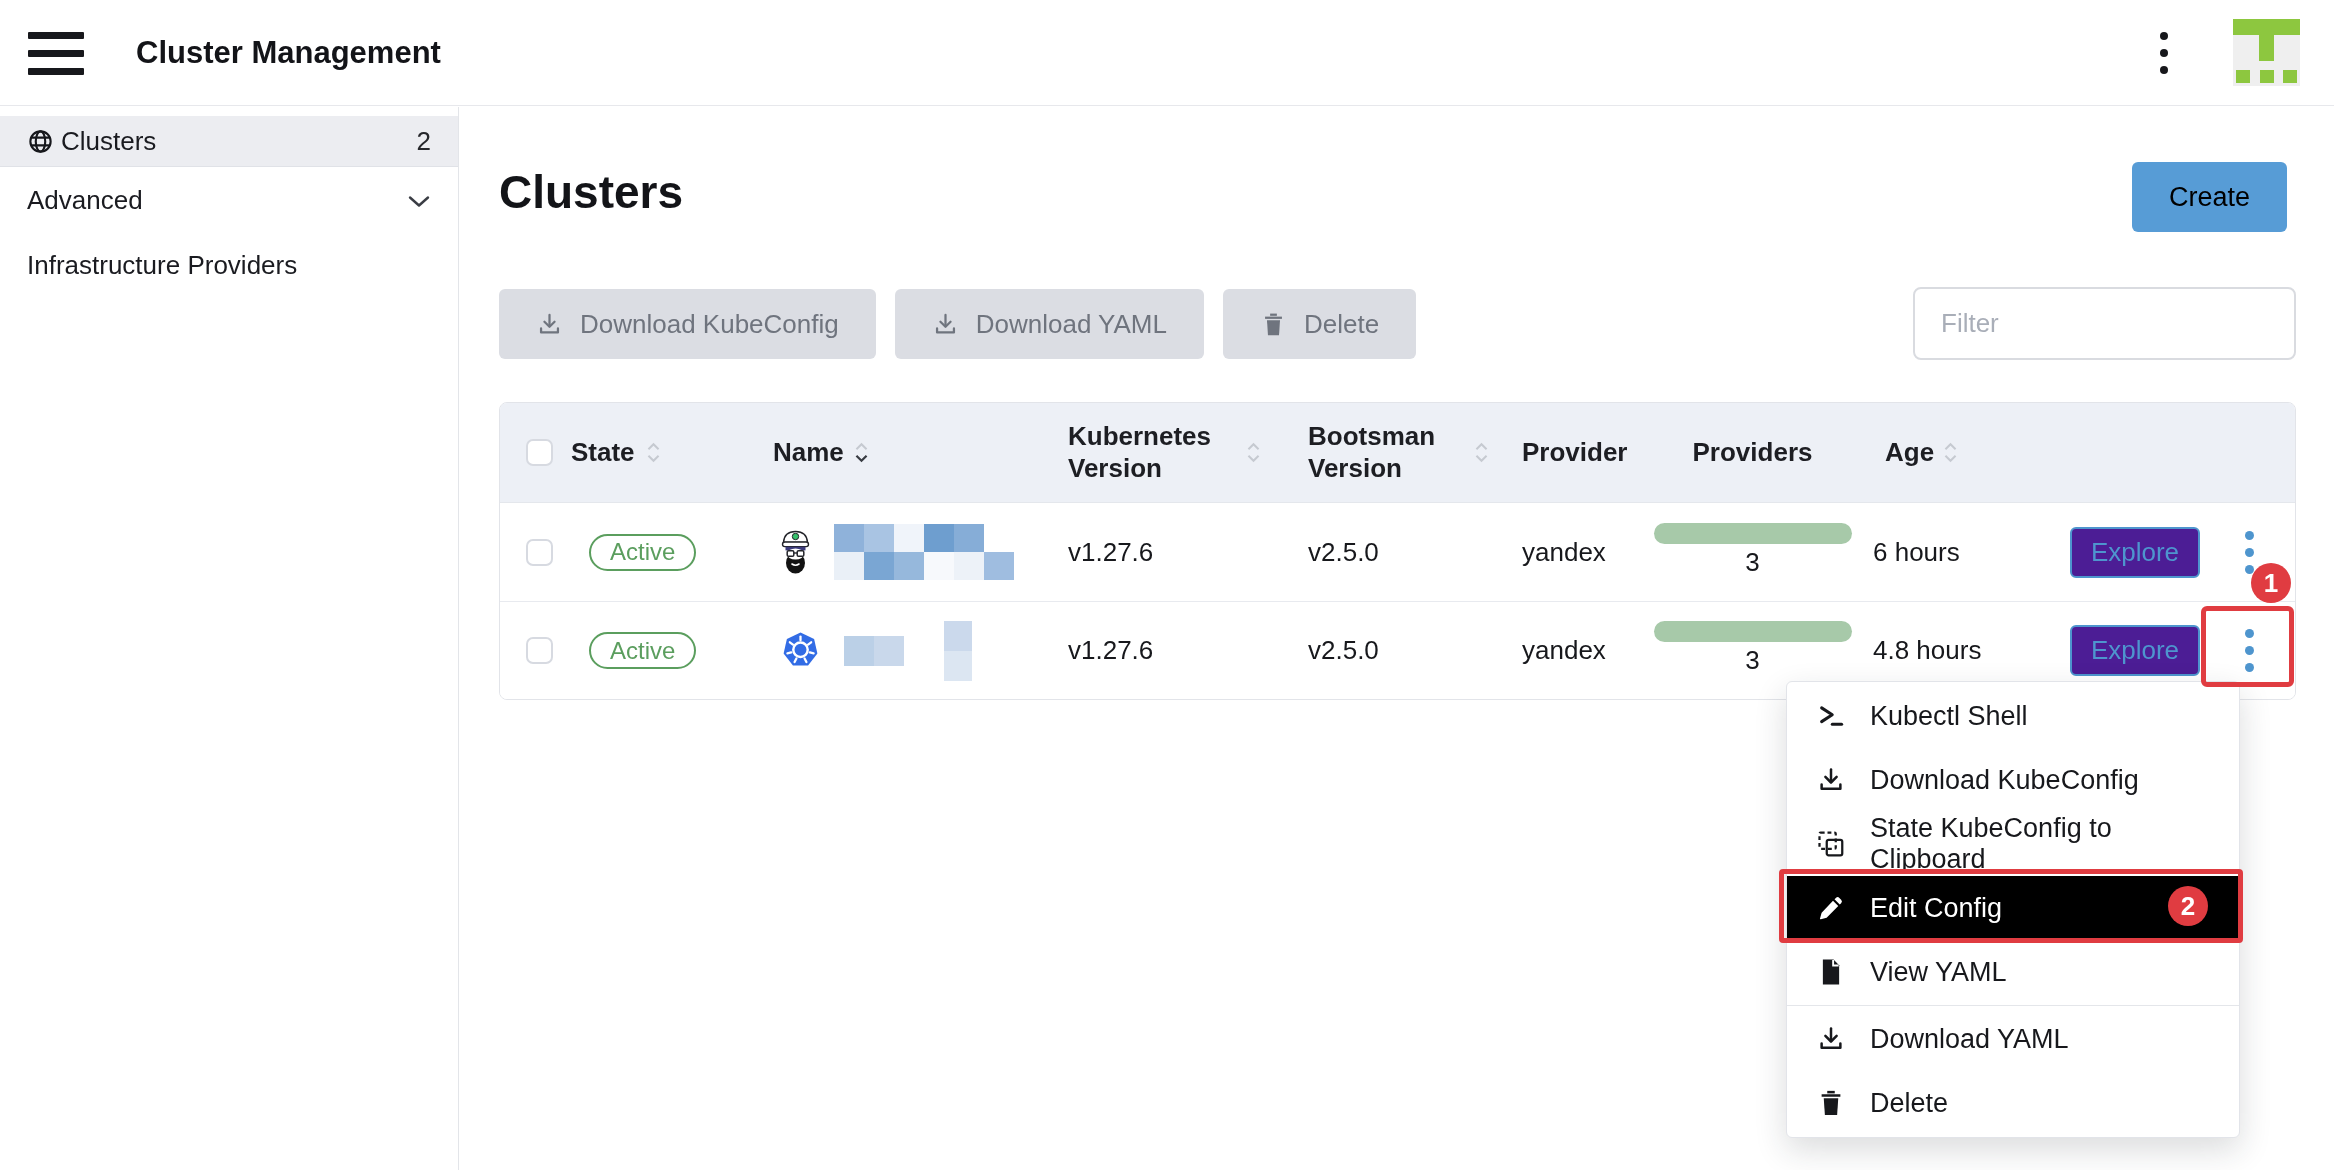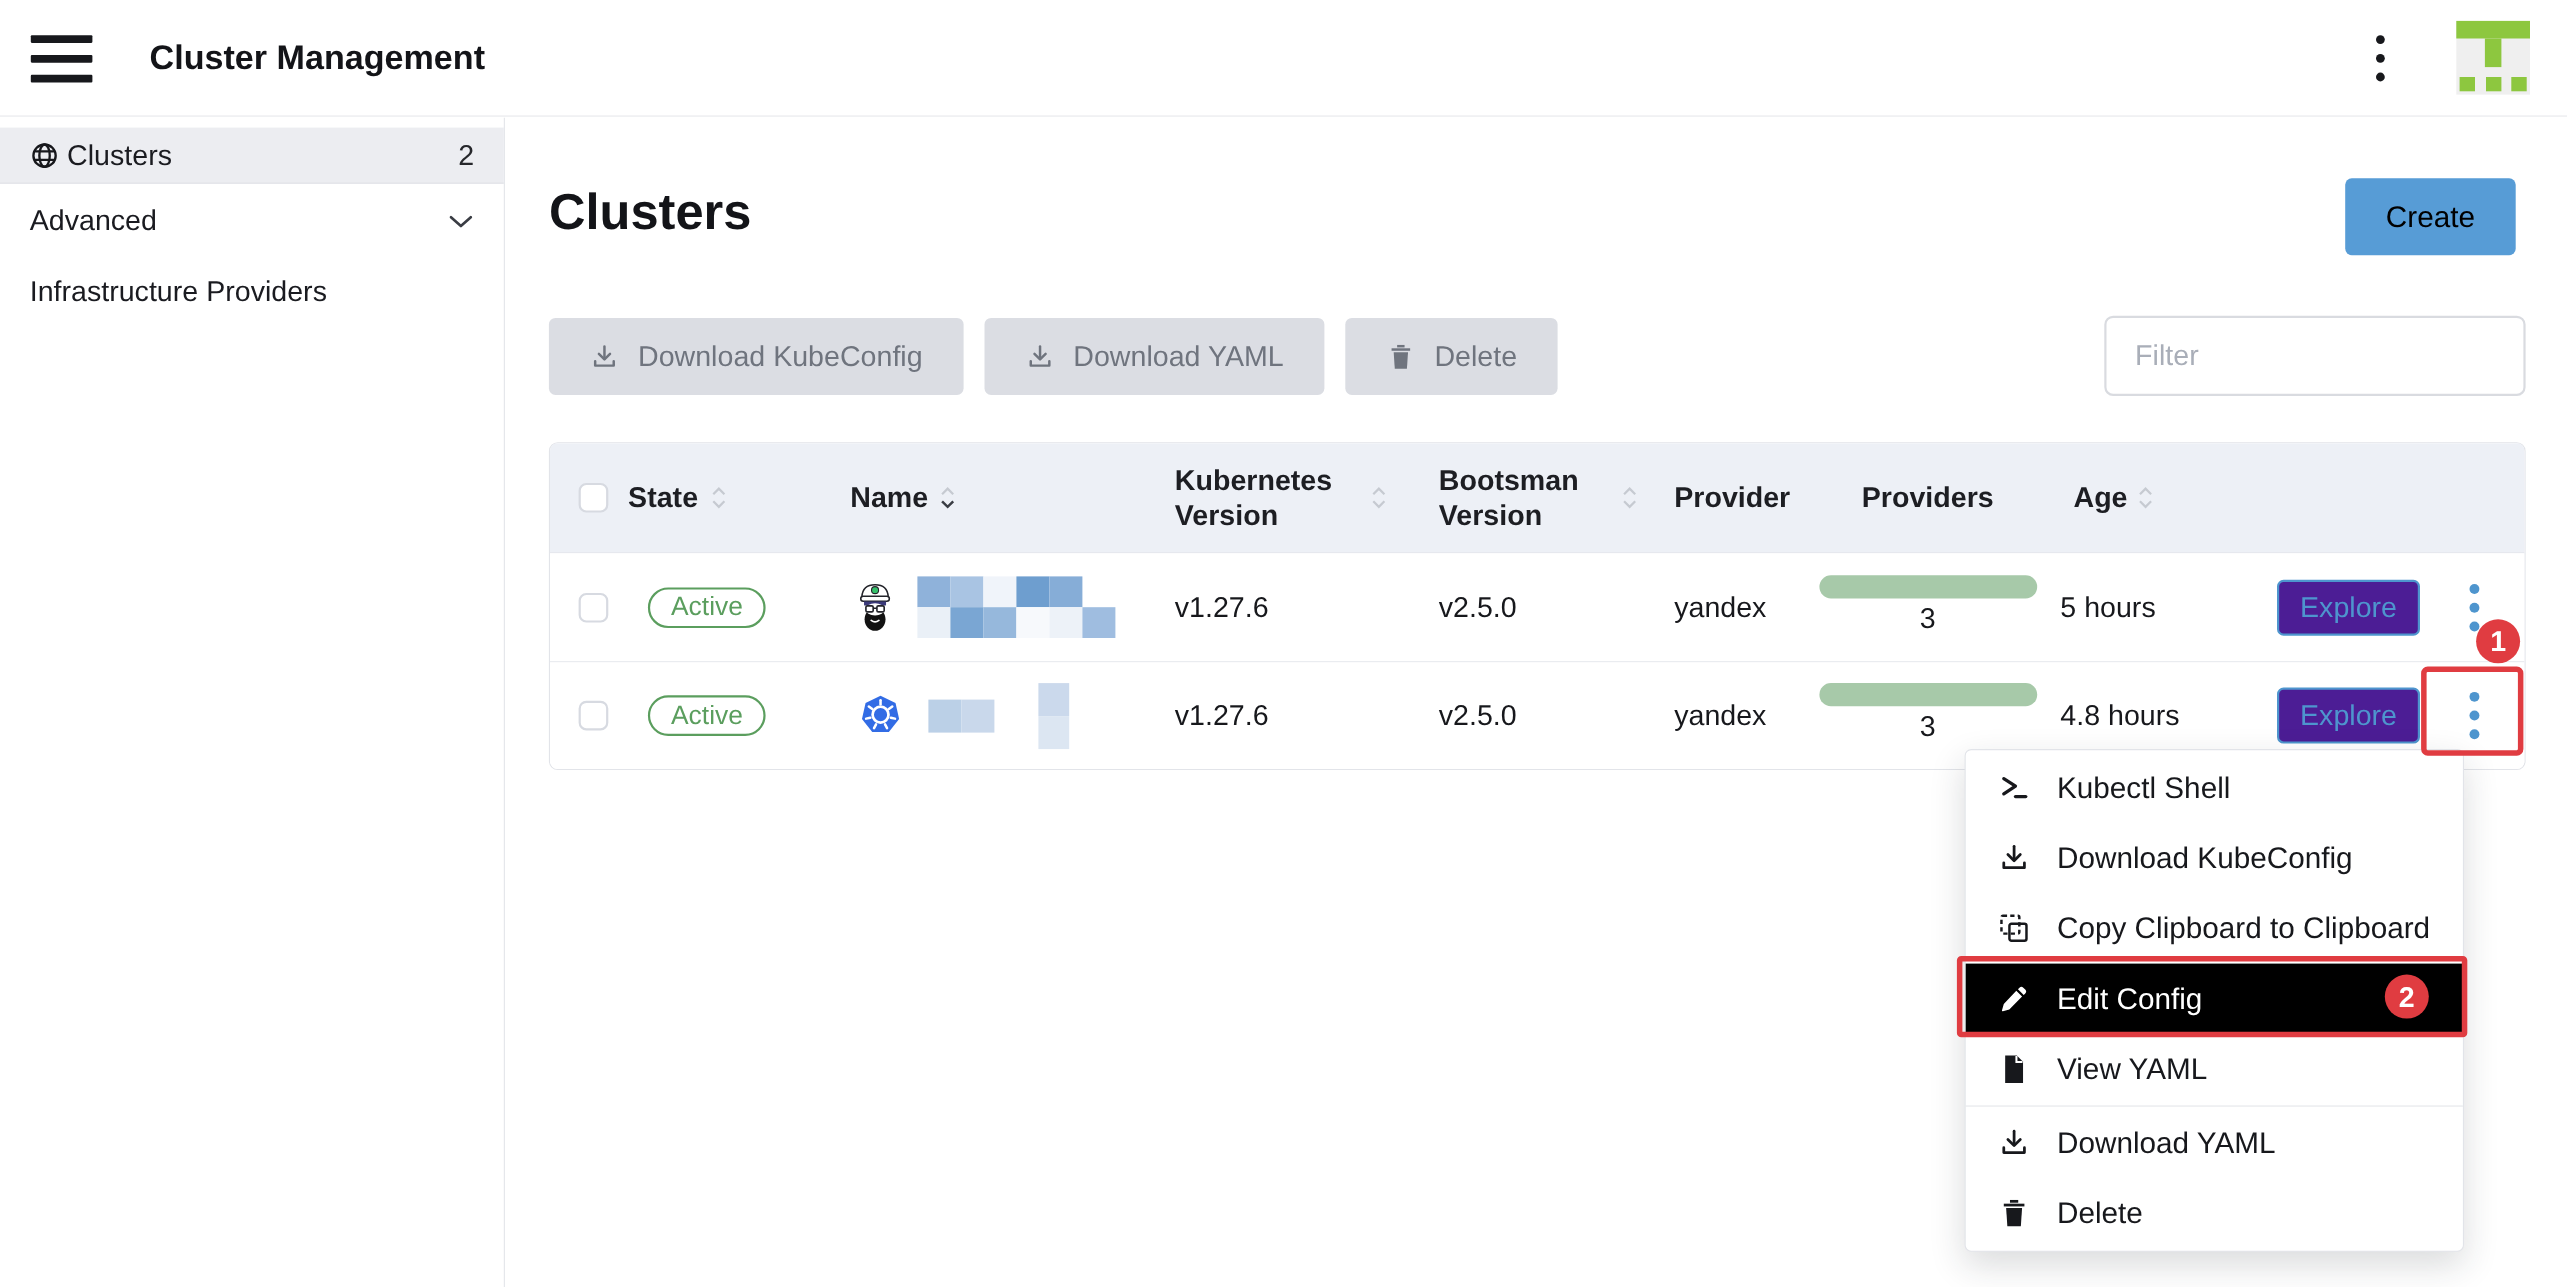--- a/index.html
+++ b/index.html
@@ -282,21 +282,21 @@
             <i style="background:#9FBDE0"></i>
         </div>
       </div>
       <div class="cell c-k8s">v1.27.6</div>
       <div class="cell c-boots">v2.5.0</div>
       <div class="cell c-prov">yandex</div>
       <div class="cell c-mach">
         <div class="mach-bar"></div>
         <span>3</span>
       </div>
-      <div class="cell c-age">5 hours</div>
+      <div class="cell c-age">6 hours</div>
       <div class="cell c-actions">
         <button class="explore-btn">Explore</button>
         <button class="row-kebab">
             <i></i>
             <i></i>
             <i></i>
           </button>
       </div>
     </div>
 
@@ -361,21 +361,21 @@
           <path d="M7.5 9.5 12 14l4.5-4.5"></path>
           <path d="M4.5 15.5V19h15v-3.5"></path>
         </svg>
       <span>Download KubeConfig</span>
     </div>
     <div class="mi">
       <svg viewBox="0 0 24 24" fill="none" stroke="currentColor" stroke-width="1.8">
           <rect x="2.8" y="2.8" width="13" height="13" rx="1" stroke-dasharray="3.1 2.3"></rect>
           <rect x="8.6" y="8.6" width="12.4" height="12.4" rx="1.5"></rect>
         </svg>
-      <span>Copy Clipboard to Clipboard</span>
+      <span>State KubeConfig to Clipboard</span>
     </div>
     <div class="mi mi-hl">
       <svg viewBox="0 0 24 24" fill="currentColor">
           <path d="M15.9 3.9a2 2 0 0 1 2.8 0l1.4 1.4a2 2 0 0 1 0 2.8l-1.1 1.1-4.2-4.2 1.1-1.1z"></path>
           <path d="M13.6 6.2l4.2 4.2-9.3 9.3-4.6 1.3a.55.55 0 0 1-.7-.7l1.3-4.6 9.1-9.5z"></path>
         </svg>
       <span>Edit Config</span>
     </div>
     <div class="mi">
       <svg viewBox="0 0 24 24">

